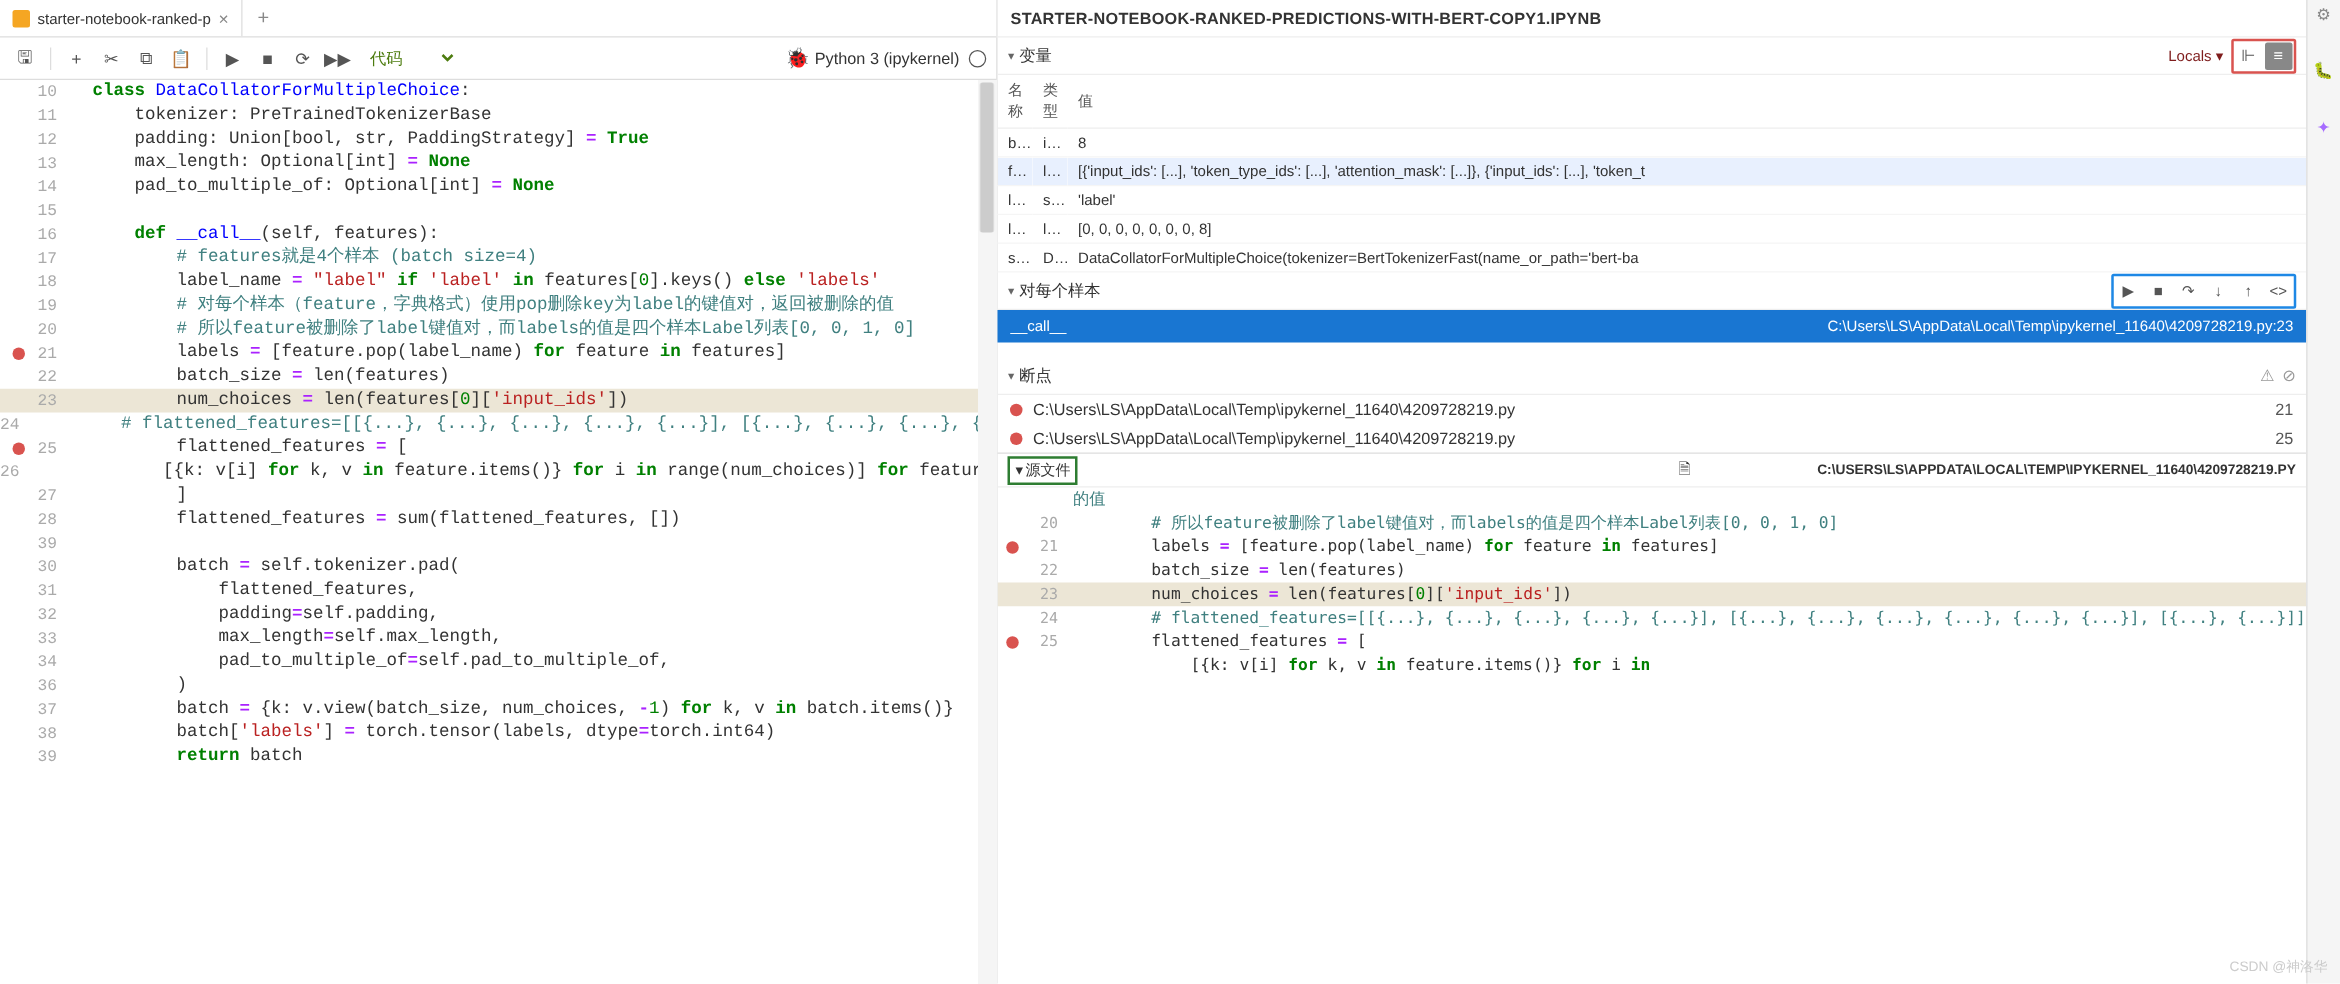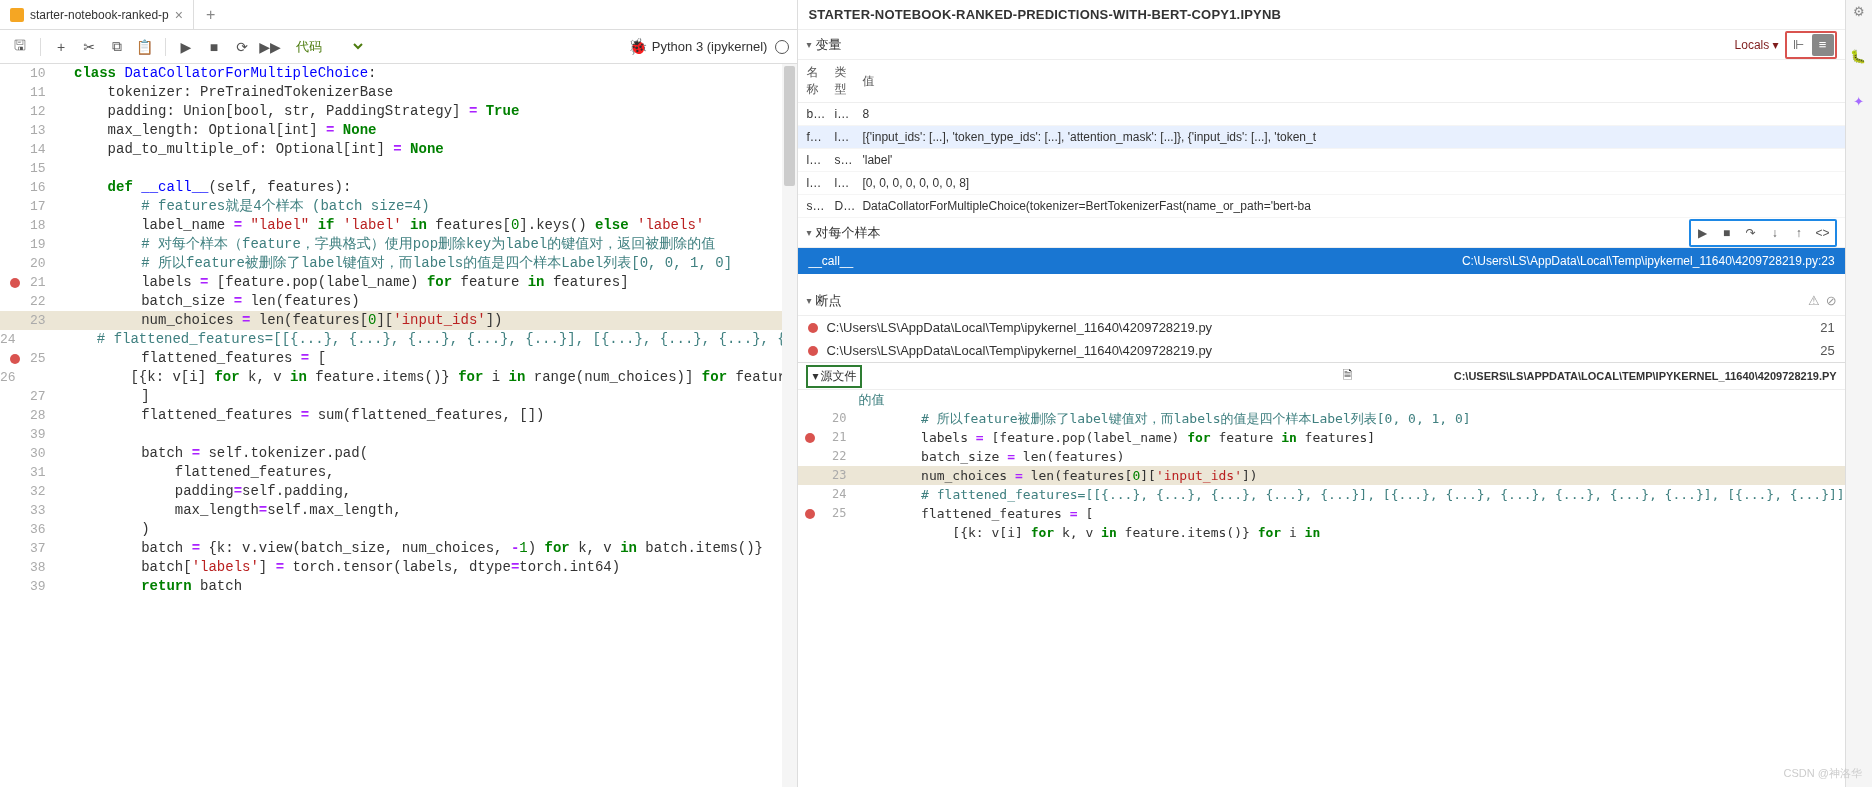--- a/index.html
+++ b/index.html
@@ -143,20 +143,21 @@
           <div class="code-line"><div class="gutter"></div><div class="linenum">24</div><div class="code">        <span class="cmt"># flattened_features=[[{...}, {...}, {...}, {...}, {...}], [{...}, {...}, {...}, {...</span></div></div>
           <div class="code-line"><div class="gutter"><span class="bp"></span></div><div class="linenum">25</div><div class="code">        flattened_features <span class="op">=</span> [</div></div>
           <div class="code-line"><div class="gutter"></div><div class="linenum">26</div><div class="code">            [{k: v[i] <span class="kw">for</span> k, v <span class="kw">in</span> feature.items()} <span class="kw">for</span> i <span class="kw">in</span> range(num_choices)] <span class="kw">for</span> feature i</div></div>
           <div class="code-line"><div class="gutter"></div><div class="linenum">27</div><div class="code">        ]</div></div>
           <div class="code-line"><div class="gutter"></div><div class="linenum">28</div><div class="code">        flattened_features <span class="op">=</span> sum(flattened_features, [])</div></div>
           <div class="code-line"><div class="gutter"></div><div class="linenum">39</div><div class="code"></div></div>
           <div class="code-line"><div class="gutter"></div><div class="linenum">30</div><div class="code">        batch <span class="op">=</span> self.tokenizer.pad(</div></div>
           <div class="code-line"><div class="gutter"></div><div class="linenum">31</div><div class="code">            flattened_features,</div></div>
           <div class="code-line"><div class="gutter"></div><div class="linenum">32</div><div class="code">            padding<span class="op">=</span>self.padding,</div></div>
           <div class="code-line"><div class="gutter"></div><div class="linenum">33</div><div class="code">            max_length<span class="op">=</span>self.max_length,</div></div>
+          <div class="code-line"><div class="gutter"></div><div class="linenum">34</div><div class="code">            pad_to_multiple_of<span class="op">=</span>self.pad_to_multiple_of,</div></div>
           <div class="code-line"><div class="gutter"></div><div class="linenum">36</div><div class="code">        )</div></div>
           <div class="code-line"><div class="gutter"></div><div class="linenum">37</div><div class="code">        batch <span class="op">=</span> {k: v.view(batch_size, num_choices, <span class="op">-</span><span class="num">1</span>) <span class="kw">for</span> k, v <span class="kw">in</span> batch.items()}</div></div>
           <div class="code-line"><div class="gutter"></div><div class="linenum">38</div><div class="code">        batch[<span class="str">'labels'</span>] <span class="op">=</span> torch.tensor(labels, dtype<span class="op">=</span>torch.int64)</div></div>
           <div class="code-line"><div class="gutter"></div><div class="linenum">39</div><div class="code">        <span class="kw">return</span> batch</div></div>
         </div>
       <div class="vscroll-track">
           <div class="vscroll-thumb"></div>
         </div>
     </div>
   </div>

